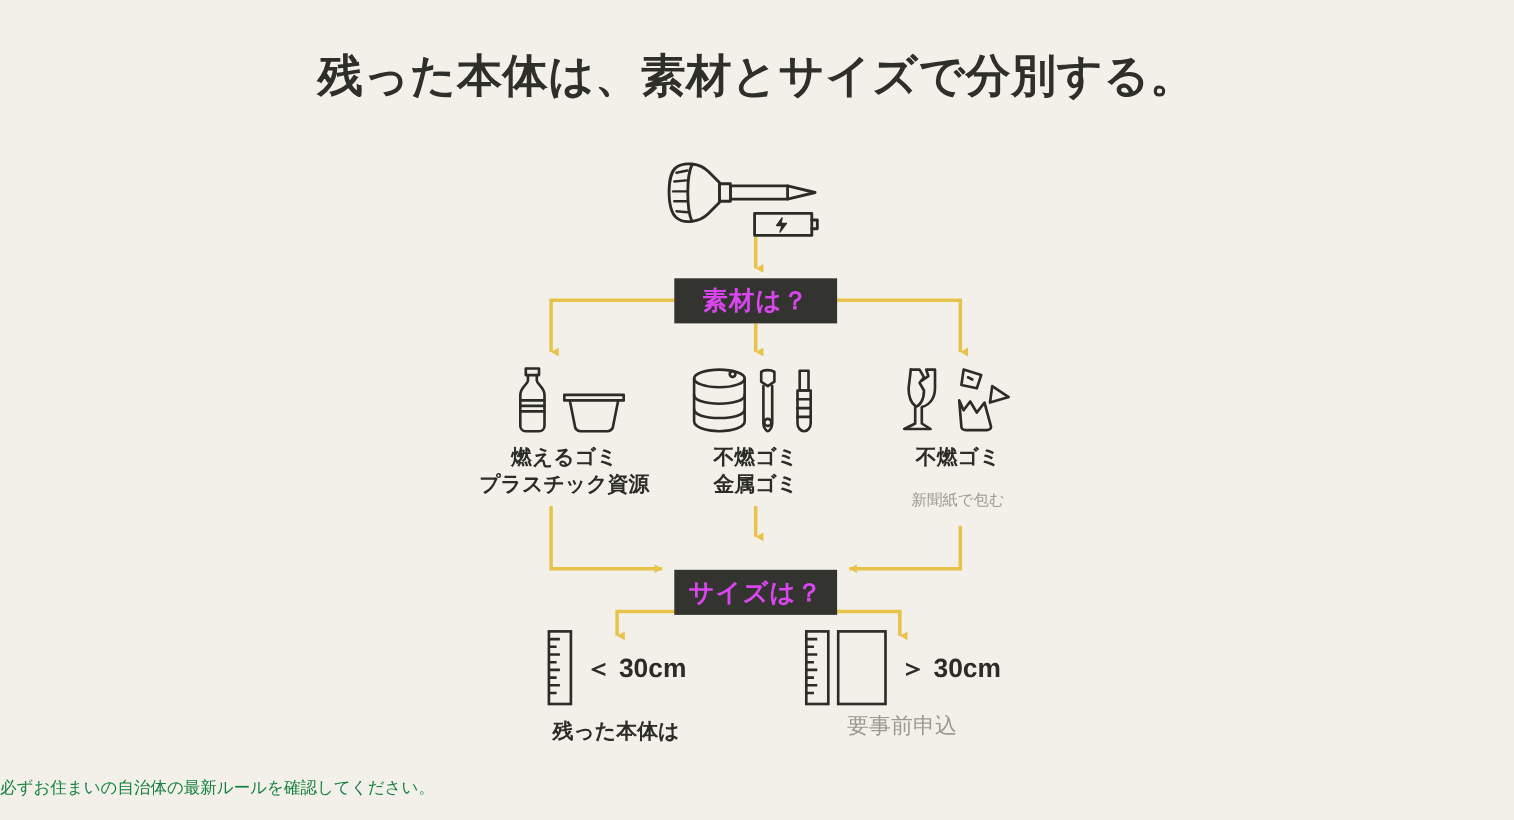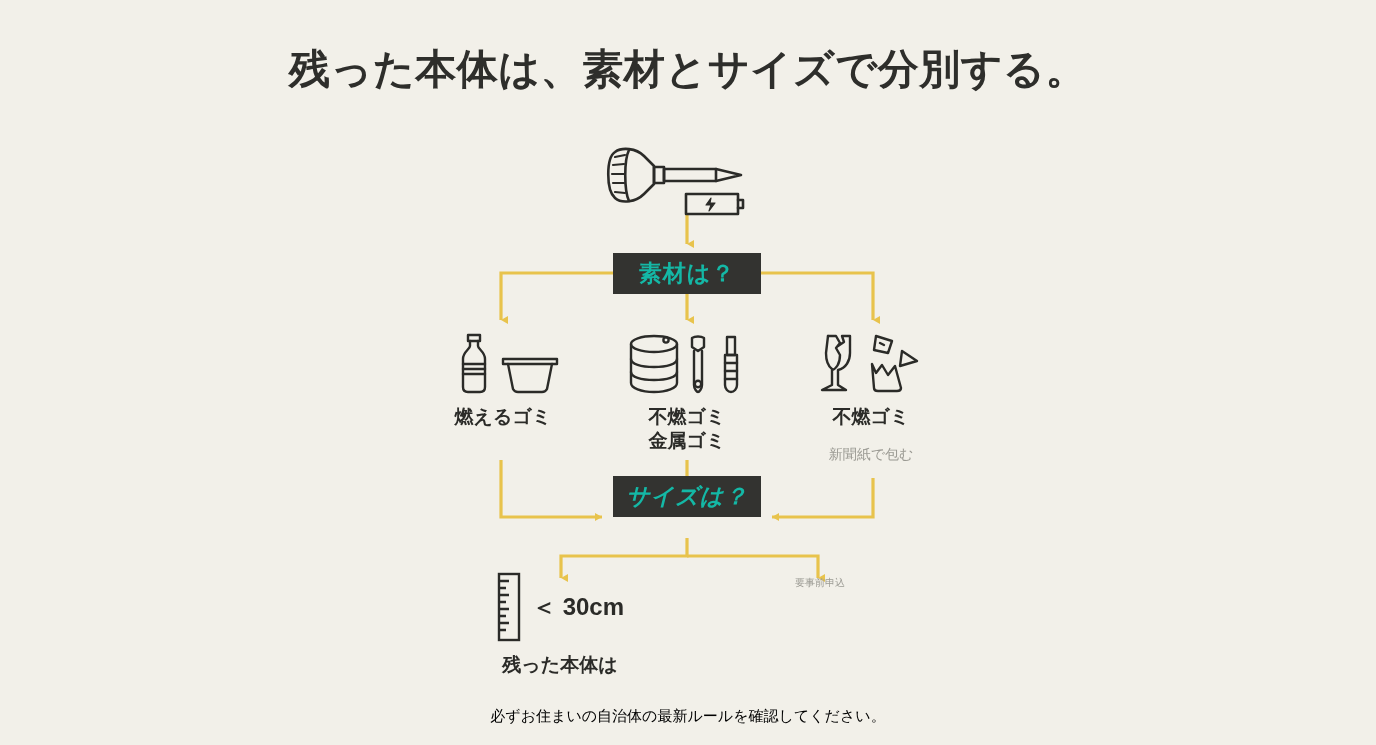--- a/index.html
+++ b/index.html
@@ -42,42 +42,41 @@
     top: 0;
     width: 1376px;
     height: 745px;
     pointer-events: none;
   }
 
   
   .decision {
     position: absolute;
     background: #333330;
-    color: #14b8a6;
+    color: #d946ef;
     font-size: 23px;
     font-weight: 700;
     letter-spacing: 1px;
     display: flex;
     align-items: center;
     justify-content: center;
     white-space: nowrap;
     box-sizing: border-box;
   }
   #decision-material {
     left: 613px;
     top: 253px;
     width: 148px;
     height: 41px;
   }
   #decision-size {
     left: 613px;
-    top: 476px;
+    top: 518px;
     width: 148px;
     height: 41px;
-    font-style: italic;
   }
 
   
   #product-icon {
     position: absolute;
     left: 598px;
     top: 138px;
     width: 180px;
     height: 80px;
   }
@@ -102,21 +101,21 @@
     margin-top: 10px;
     white-space: nowrap;
   }
   .branch .sub {
     font-size: 14px;
     font-weight: 400;
     color: #9b9a93;
     margin-top: 17px;
     white-space: nowrap;
   }
-  #branch-burnable { left: 393px; top: 333px; }
+  #branch-burnable { left: 403px; top: 333px; }
   #branch-noncombustible { left: 577px; top: 333px; }
   #branch-hazardous { left: 761px; top: 333px; }
 
   
   .size-node {
     position: absolute;
     text-align: center;
     width: 260px;
   }
   .size-node .row {
@@ -133,38 +132,37 @@
     white-space: nowrap;
   }
   .size-node .lbl {
     font-size: 19px;
     font-weight: 700;
     color: #2b2b28;
     margin-top: 10px;
     white-space: nowrap;
   }
   .size-node .sub {
-    font-size: 10px;
+    font-size: 20px;
     font-weight: 400;
     color: #9b9a93;
     margin-top: 4px;
     white-space: nowrap;
   }
   #size-small { left: 430px; top: 572px; }
   #size-large { left: 690px; top: 572px; }
 
   
   .footer {
     position: absolute;
     left: 0;
     top: 707px;
     width: 1376px;
-    text-align: center;
     font-size: 15px;
-    color: #000000;
+    color: #15803d;
     white-space: nowrap;
   }
 </style>
 </head>
 <body>
 
 <div id="stage">
 
   <div class="title">残った本体は、素材とサイズで分別する。</div>
 
@@ -245,20 +243,21 @@
 
           <path d="M20,31 L42,31 M20,36 L42,36 M20,41 L42,41"></path>
 
           <path d="M60,26 L114,26 L114,31 L109,31 L104,56 C103,58 101,59 99,59 L75,59 C73,59 71,58 70,56 L65,31 L60,31 Z"></path>
           <path d="M65,31 L109,31"></path>
         </g>
       </svg>
     </div>
     <div class="lbl">
       <div>燃えるゴミ</div>
+      <div>プラスチック資源</div>
     </div>
   </div>
 
   <div id="branch-noncombustible" class="branch">
     <div class="icon-wrap">
       <svg viewBox="0 0 118 62" width="118" height="62">
         <g fill="none" stroke="#2b2b28" stroke-width="2.4" stroke-linejoin="round" stroke-linecap="round">
 
           <ellipse cx="26" cy="11" rx="23" ry="8"></ellipse>
           <path d="M3,11 L3,50 C3,55 13,59 26,59 C39,59 49,55 49,50 L49,11"></path>
@@ -314,18 +313,28 @@
           <rect x="3" y="2" width="20" height="66"></rect>
           <path d="M3,9 L13,9 M3,16 L10,16 M3,23 L13,23 M3,30 L10,30 M3,37 L13,37 M3,44 L10,44 M3,51 L13,51 M3,58 L10,58"></path>
         </g>
       </svg>
       <div class="sizetext">＜ 30cm</div>
     </div>
     <div class="lbl">残った本体は</div>
   </div>
 
   <div id="size-large" class="size-node">
+    <div class="row">
+      <svg viewBox="0 0 78 70" width="78" height="70">
+        <g fill="none" stroke="#2b2b28" stroke-width="2.4" stroke-linejoin="miter">
+          <rect x="3" y="2" width="20" height="66"></rect>
+          <path d="M3,9 L13,9 M3,16 L10,16 M3,23 L13,23 M3,30 L10,30 M3,37 L13,37 M3,44 L10,44 M3,51 L13,51 M3,58 L10,58"></path>
+          <rect x="32" y="2" width="43" height="66"></rect>
+        </g>
+      </svg>
+      <div class="sizetext">＞ 30cm</div>
+    </div>
     <div class="sub">要事前申込</div>
   </div>
 
   <div class="footer">必ずお住まいの自治体の最新ルールを確認してください。</div>
 
 </div>
 
 </body></html>

